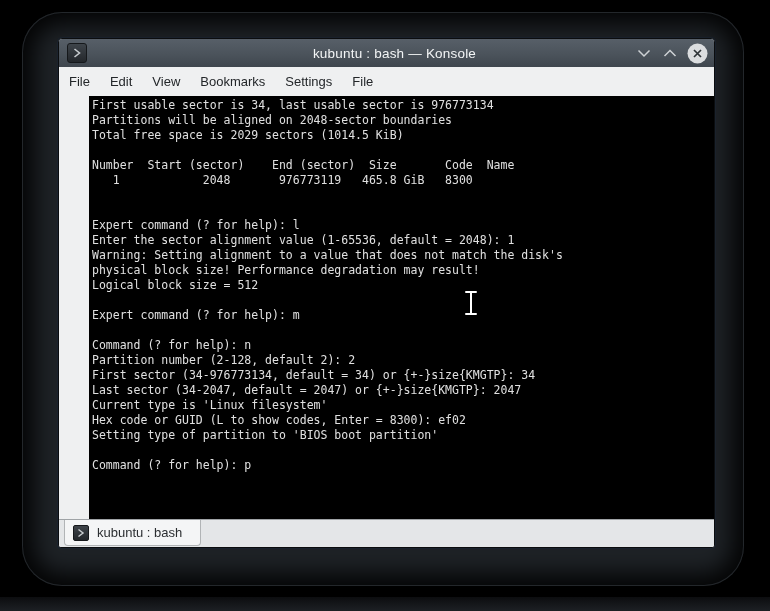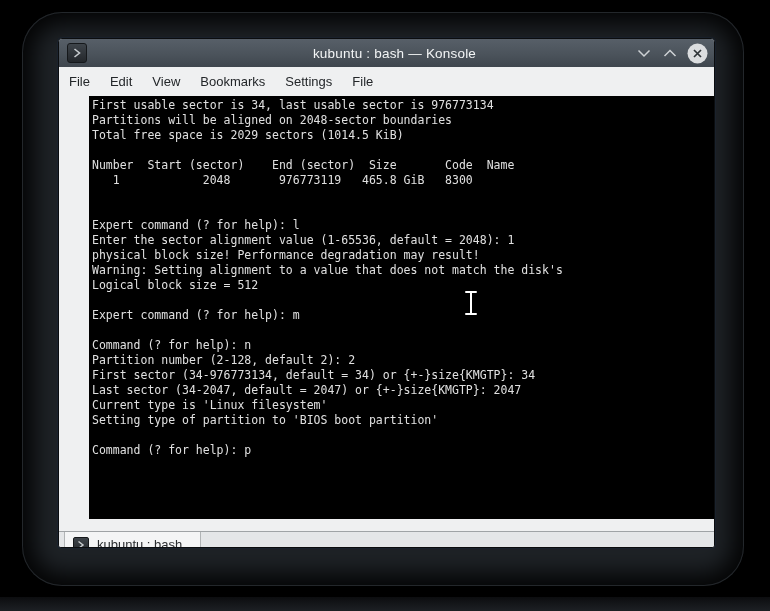--- a/index.html
+++ b/index.html
@@ -68,21 +68,21 @@
   .scroll-track{
     width:26px;height:423px;background:#eff0f1;position:relative;
   }
   .scroll-thumb{
     position:absolute;left:5px;top:85px;width:8px;height:120px;
     background:#8d9093;border-radius:4px;
   }
   
   .tabbar{
     position:absolute;left:0;top:480px;width:100%;height:28px;
-    background:#e4e6e8;border-top:1px solid #9fa3a6;box-sizing:border-box;margin-top:12px;
+    background:#e4e6e8;border-top:1px solid #9fa3a6;box-sizing:border-box;
   }
   .tab{
     position:absolute;left:5px;top:0;height:26px;width:137px;
     background:#f4f5f6;border:1px solid #b1b4b6;border-top:none;box-sizing:border-box;
     border-radius:0 0 4px 4px;
     display:flex;align-items:center;gap:8px;padding-left:8px;
   }
   .tab-icon{
     width:16px;height:16px;border-radius:2px;
     background:linear-gradient(180deg,#3e444a,#23272b);
@@ -142,31 +142,32 @@
       <div class="tline">First usable sector is 34, last usable sector is 976773134</div>
       <div class="tline">Partitions will be aligned on 2048-sector boundaries</div>
       <div class="tline">Total free space is 2029 sectors (1014.5 KiB)</div>
       <div class="tline"></div>
       <div class="tline">Number  Start (sector)    End (sector)  Size       Code  Name</div>
       <div class="tline">   1            2048       976773119   465.8 GiB   8300  </div>
       <div class="tline"></div>
       <div class="tline"></div>
       <div class="tline">Expert command (? for help): l</div>
       <div class="tline">Enter the sector alignment value (1-65536, default = 2048): 1</div>
+      <div class="tline">Warning: Setting alignment to a value that does not match the disk's</div>
       <div class="tline">physical block size! Performance degradation may result!</div>
-      <div class="tline">Warning: Setting alignment to a value that does not match the disk's</div>
       <div class="tline">Logical block size = 512</div>
       <div class="tline"></div>
       <div class="tline">Expert command (? for help): m</div>
       <div class="tline"></div>
       <div class="tline">Command (? for help): n</div>
       <div class="tline">Partition number (2-128, default 2): 2</div>
       <div class="tline">First sector (34-976773134, default = 34) or {+-}size{KMGTP}: 34</div>
       <div class="tline">Last sector (34-2047, default = 2047) or {+-}size{KMGTP}: 2047</div>
       <div class="tline">Current type is 'Linux filesystem'</div>
+      <div class="tline">Hex code or GUID (L to show codes, Enter = 8300): ef02</div>
       <div class="tline">Setting type of partition to 'BIOS boot partition'</div>
       <div class="tline"></div>
       <div class="tline">Command (? for help): p</div>
     </div>
     <div class="scroll-track">
       <div class="scroll-thumb"></div>
     </div>
   </div>
 
   <div class="tabbar">

